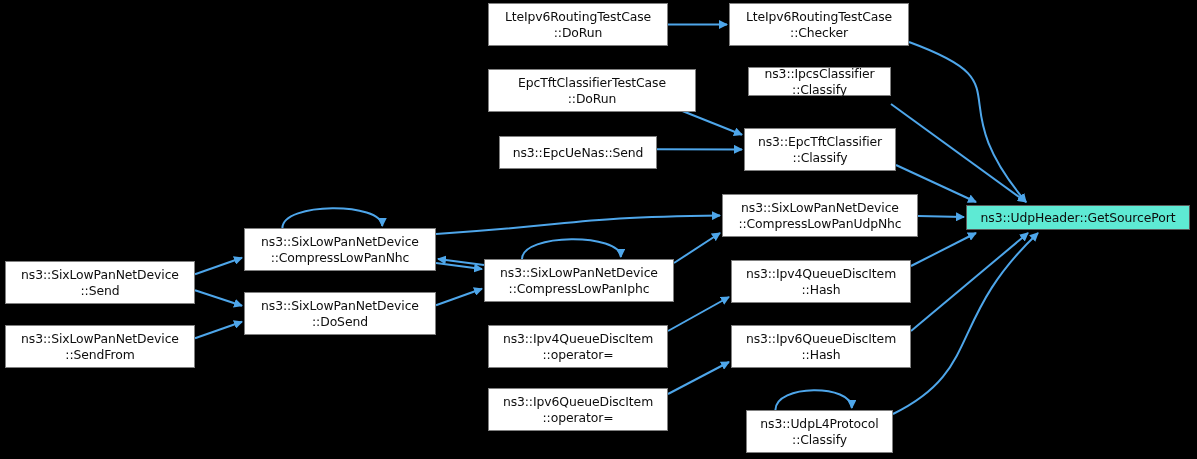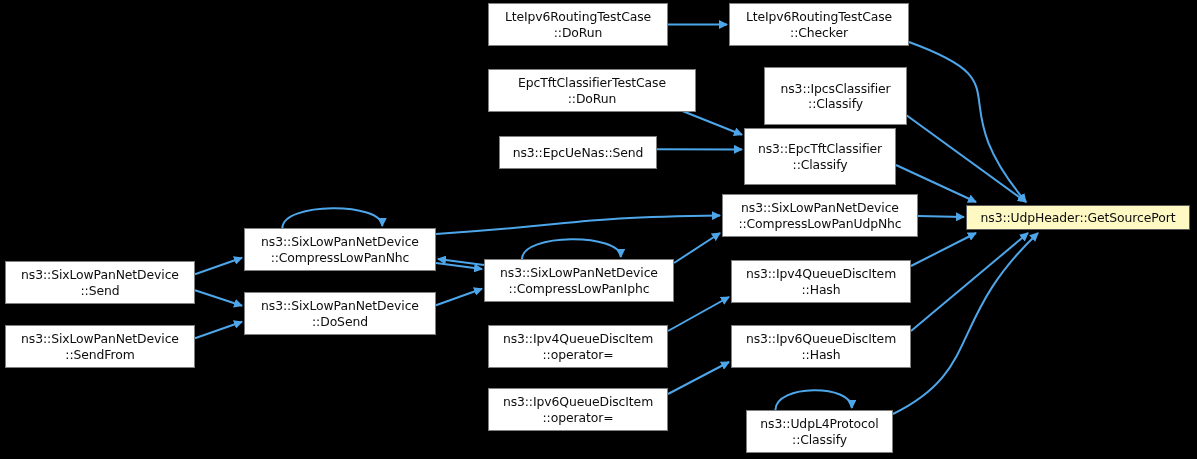--- a/index.html
+++ b/index.html
@@ -33,21 +33,21 @@
     line-height: 15.5px;
     text-align: center;
     display: flex;
     align-items: center;
     justify-content: center;
     white-space: pre-line;
     letter-spacing: -0.1px;
     z-index: 5;
   }
   .node.highlight {
-    background: #fef9c3;
+    background: #5eead4;
     border: 1px solid #5a5a5a;
   }
   .node .label {
     display: block;
     width: 100%;
     padding: 0 3px;
     box-sizing: border-box;
     text-align: center;
   }
 </style>
@@ -89,24 +89,24 @@
       </g>
   </svg>
 
   <div id="node-layer">
       <div class="node" style="left: 488px; top: 3px; width: 180px; height: 43px;"><span class="label">LteIpv6RoutingTestCase
 ::DoRun</span></div>
       <div class="node" style="left: 729px; top: 3px; width: 180px; height: 43px;"><span class="label">LteIpv6RoutingTestCase
 ::Checker</span></div>
       <div class="node" style="left: 488px; top: 69px; width: 208px; height: 43px;"><span class="label">EpcTftClassifierTestCase
 ::DoRun</span></div>
-      <div class="node" style="left: 764px; top: 67px; width: 143px; height: 58px;"><span class="label">ns3::IpcsClassifier
+      <div class="node" style="left: 748px; top: 67px; width: 143px; height: 29px;"><span class="label">ns3::IpcsClassifier
 ::Classify</span></div>
       <div class="node" style="left: 499px; top: 136px; width: 158px; height: 33px;"><span class="label">ns3::EpcUeNas::Send</span></div>
-      <div class="node" style="left: 744px; top: 128px; width: 152px; height: 57px;"><span class="label">ns3::EpcTftClassifier
+      <div class="node" style="left: 744px; top: 128px; width: 152px; height: 43px;"><span class="label">ns3::EpcTftClassifier
 ::Classify</span></div>
       <div class="node" style="left: 722px; top: 194px; width: 196px; height: 43px;"><span class="label">ns3::SixLowPanNetDevice
 ::CompressLowPanUdpNhc</span></div>
       <div class="node highlight" style="left: 966px; top: 205px; width: 224px; height: 25px;"><span class="label">ns3::UdpHeader::GetSourcePort</span></div>
       <div class="node" style="left: 244px; top: 228px; width: 192px; height: 43px;"><span class="label">ns3::SixLowPanNetDevice
 ::CompressLowPanNhc</span></div>
       <div class="node" style="left: 484px; top: 259px; width: 190px; height: 43px;"><span class="label">ns3::SixLowPanNetDevice
 ::CompressLowPanIphc</span></div>
       <div class="node" style="left: 731px; top: 260px; width: 180px; height: 43px;"><span class="label">ns3::Ipv4QueueDiscItem
 ::Hash</span></div>

